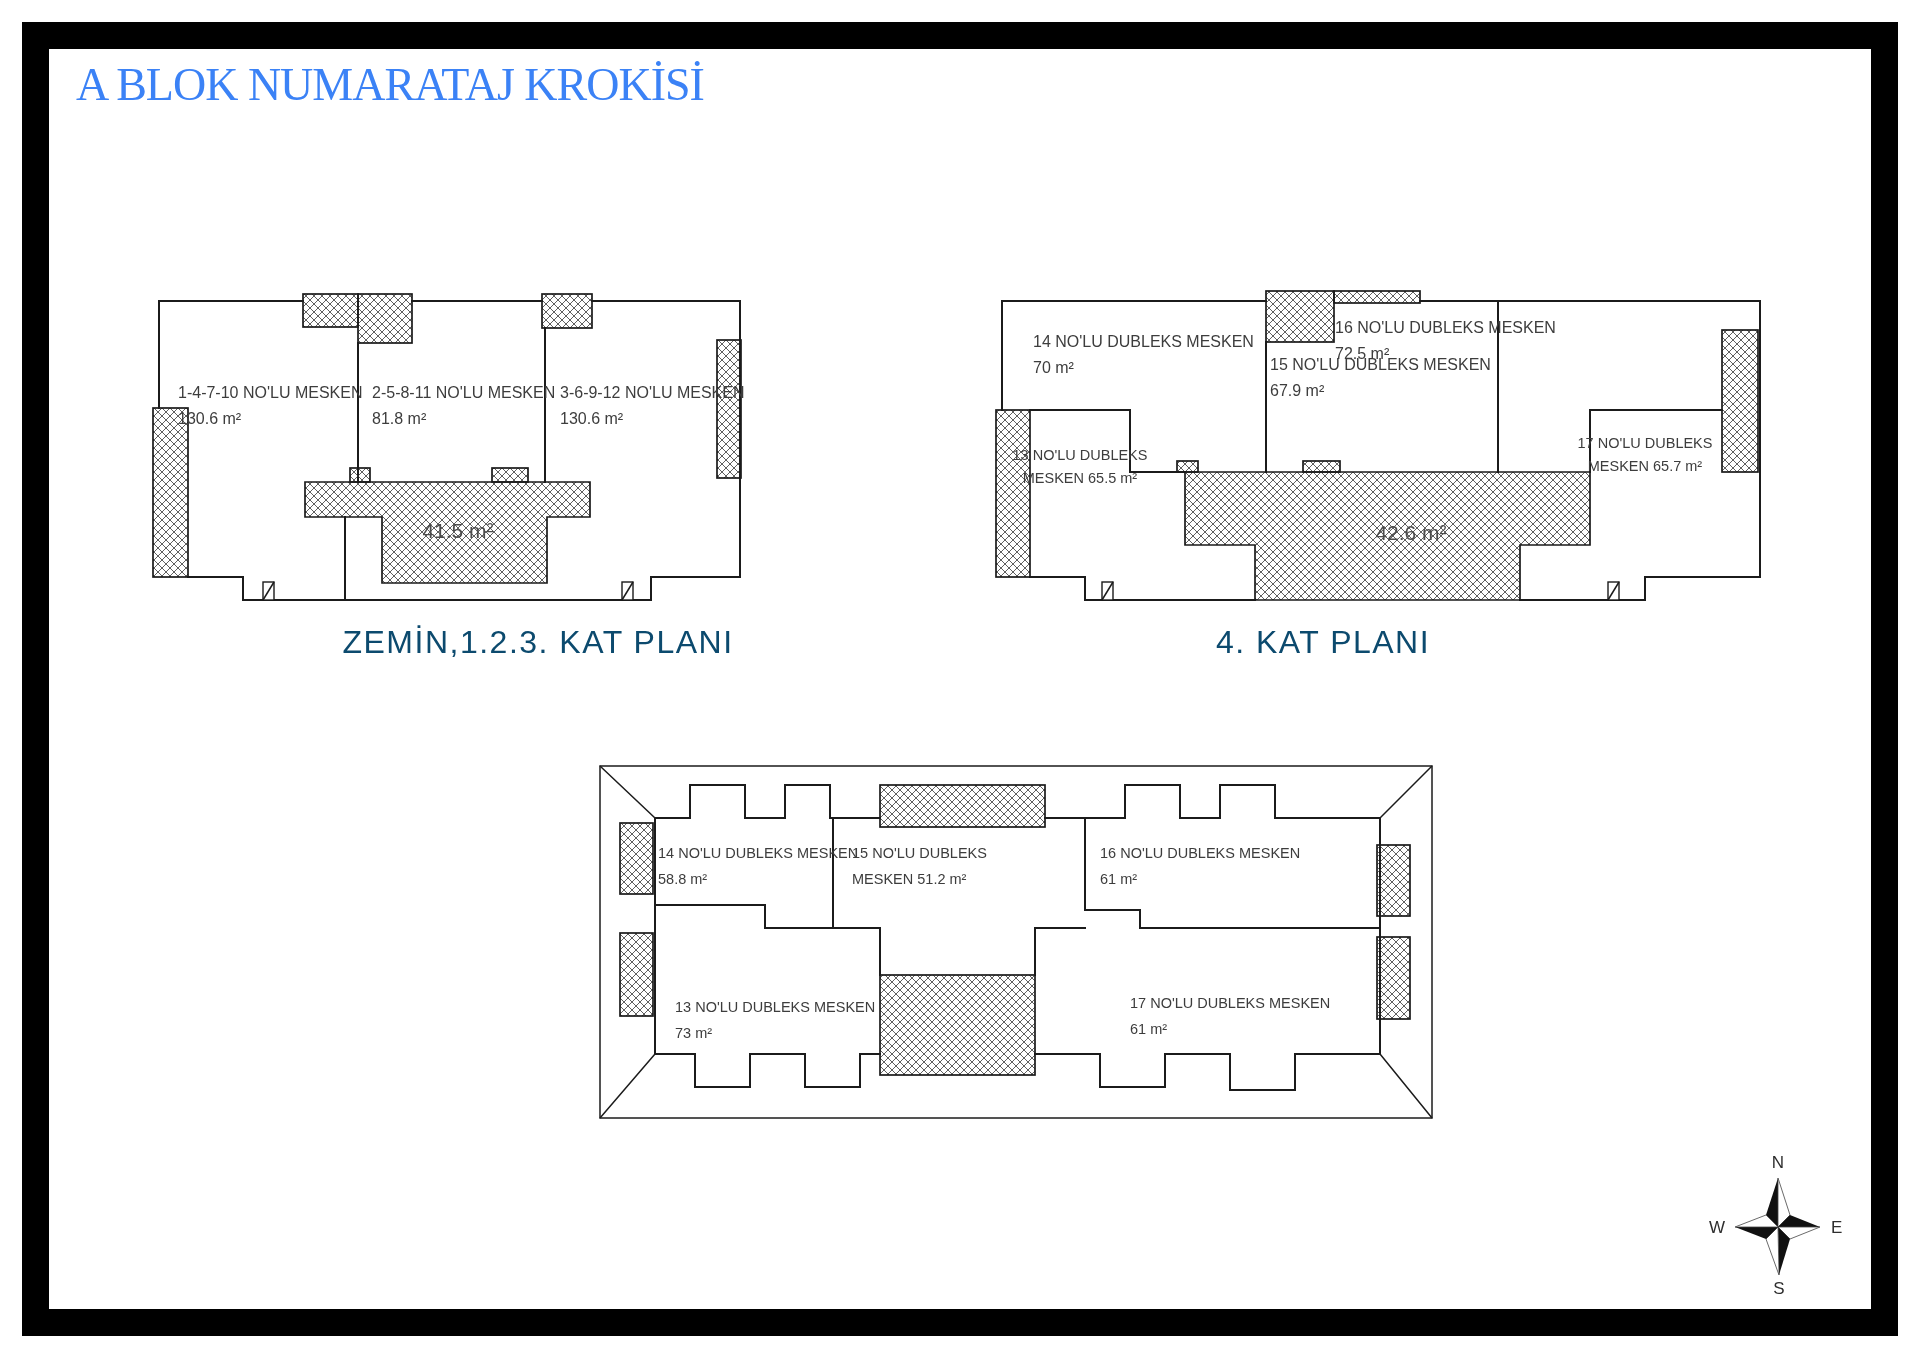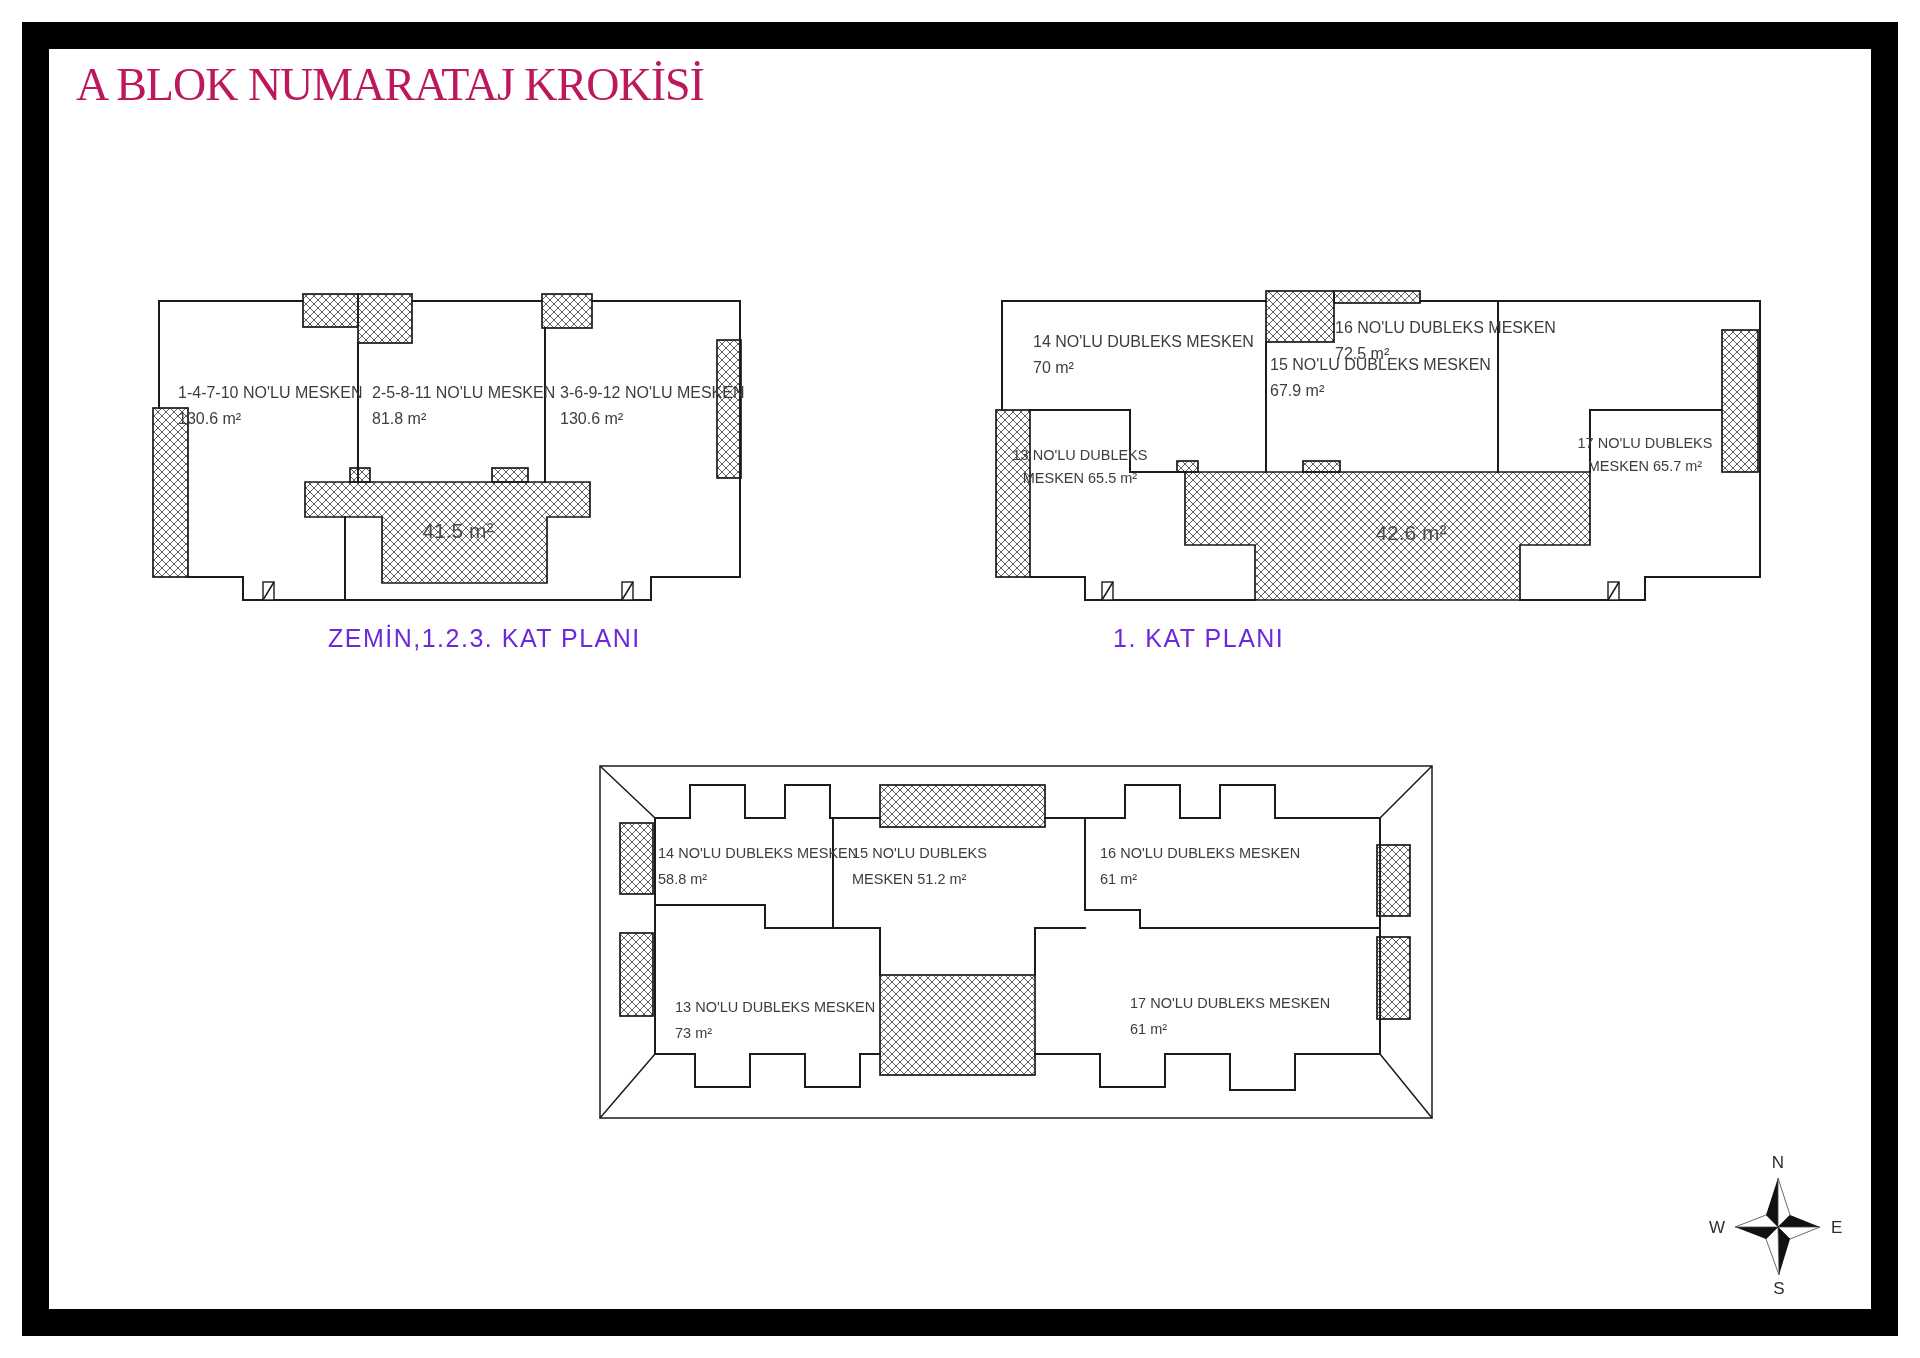--- a/index.html
+++ b/index.html
@@ -2,28 +2,28 @@
 <html><head>
 <meta charset="utf-8">
 <style>
   html,body{margin:0;padding:0;background:#e8e8e8;}
   .page{position:relative;width:1920px;height:1358px;background:#ffffff;overflow:hidden;
         font-family:"Liberation Sans",sans-serif;}
   .frame{position:absolute;left:22px;top:22px;width:1876px;height:1314px;
          border:27px solid #000;box-sizing:border-box;}
   .title{position:absolute;left:76px;top:58px;margin:0;
          font-family:"Liberation Serif",serif;font-weight:normal;
-         font-size:46px;letter-spacing:-1px;color:#be185d;}
+         font-size:46px;letter-spacing:-1px;color:#3b82f6;}
   .plan{position:absolute;}
   #plan-zemin{left:130px;top:240px;}
   #plan-kat4{left:985px;top:240px;}
   #plan-cati{left:580px;top:750px;}
   #compass{left:1690px;top:1150px;}
-  .caption{position:absolute;width:420px;
-           font-size:25px;letter-spacing:1.5px;color:#6d28d9;}
+  .caption{position:absolute;width:420px;text-align:center;
+           font-size:32px;letter-spacing:1.5px;color:#0c4a6e;}
   #cap-zemin{left:328px;top:624px;}
   #cap-kat4{left:1113px;top:624px;}
   #cap-cati{left:835px;top:1138px;}
   .wall{stroke:#1b1b1b;stroke-width:2;fill:none;stroke-linecap:square;stroke-linejoin:miter;}
   .thin{stroke:#1b1b1b;stroke-width:1.5;fill:none;}
   .hatch{stroke:#1b1b1b;stroke-width:1.7;}
   .lbl{font-family:"Liberation Sans",sans-serif;font-size:16px;fill:#3d3d3d;}
   .lbl-sm{font-family:"Liberation Sans",sans-serif;font-size:14.5px;fill:#3d3d3d;}
   .area-lbl{font-family:"Liberation Sans",sans-serif;font-size:21px;fill:#4d4d4d;}
   .door{stroke:#1b1b1b;stroke-width:1.4;fill:#ffffff;}
@@ -110,21 +110,21 @@
     <text class="lbl" x="285" y="130">15 NO'LU DUBLEKS MESKEN</text>
     <text class="lbl" x="285" y="156">67.9 m²</text>
     <text class="lbl" x="350" y="93">16 NO'LU DUBLEKS MESKEN</text>
     <text class="lbl" x="350" y="119">72.5 m²</text>
     <text class="lbl-sm" x="95" y="220" text-anchor="middle">13 NO'LU DUBLEKS</text>
     <text class="lbl-sm" x="95" y="243" text-anchor="middle">MESKEN 65.5 m²</text>
     <text class="lbl-sm" x="660" y="208" text-anchor="middle">17 NO'LU DUBLEKS</text>
     <text class="lbl-sm" x="660" y="231" text-anchor="middle">MESKEN 65.7 m²</text>
     <text class="area-lbl" x="426" y="300" text-anchor="middle">42.6 m²</text>
   </svg>
-  <div class="caption" id="cap-kat4">1. KAT PLANI</div>
+  <div class="caption" id="cap-kat4">4. KAT PLANI</div>
 
   <svg id="plan-cati" class="plan" width="870" height="380" viewBox="0 0 870 380">
     <defs>
       <pattern id="hC" width="8" height="8" patternUnits="userSpaceOnUse">
         <path d="M0,8 L8,0 M0,0 L8,8" stroke="#2b2b2b" stroke-width="0.75" fill="none"></path>
       </pattern>
     </defs>
     <g>
       <rect class="thin" x="20" y="16" width="832" height="352" fill="none"></rect>
       <path class="thin" d="M20,16 L75,68 M852,16 L800,68 M20,368 L75,304 M852,368 L800,304"></path>

